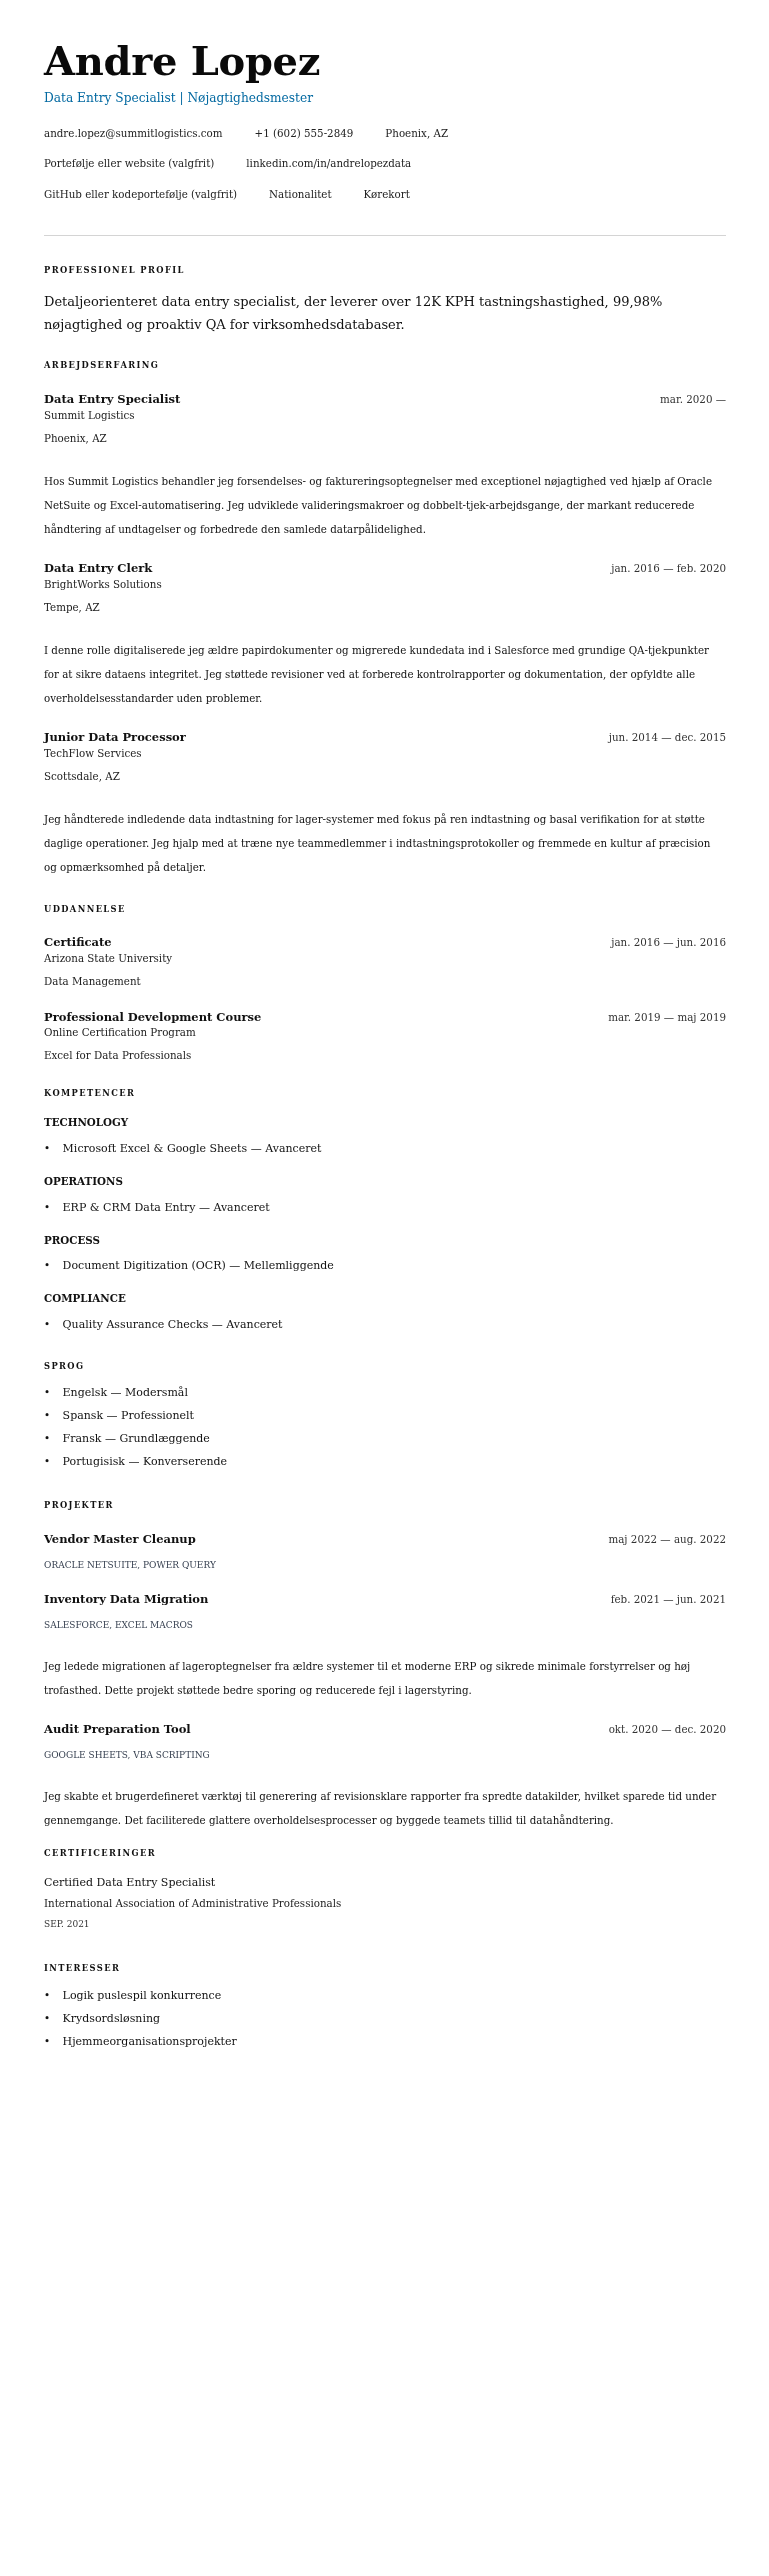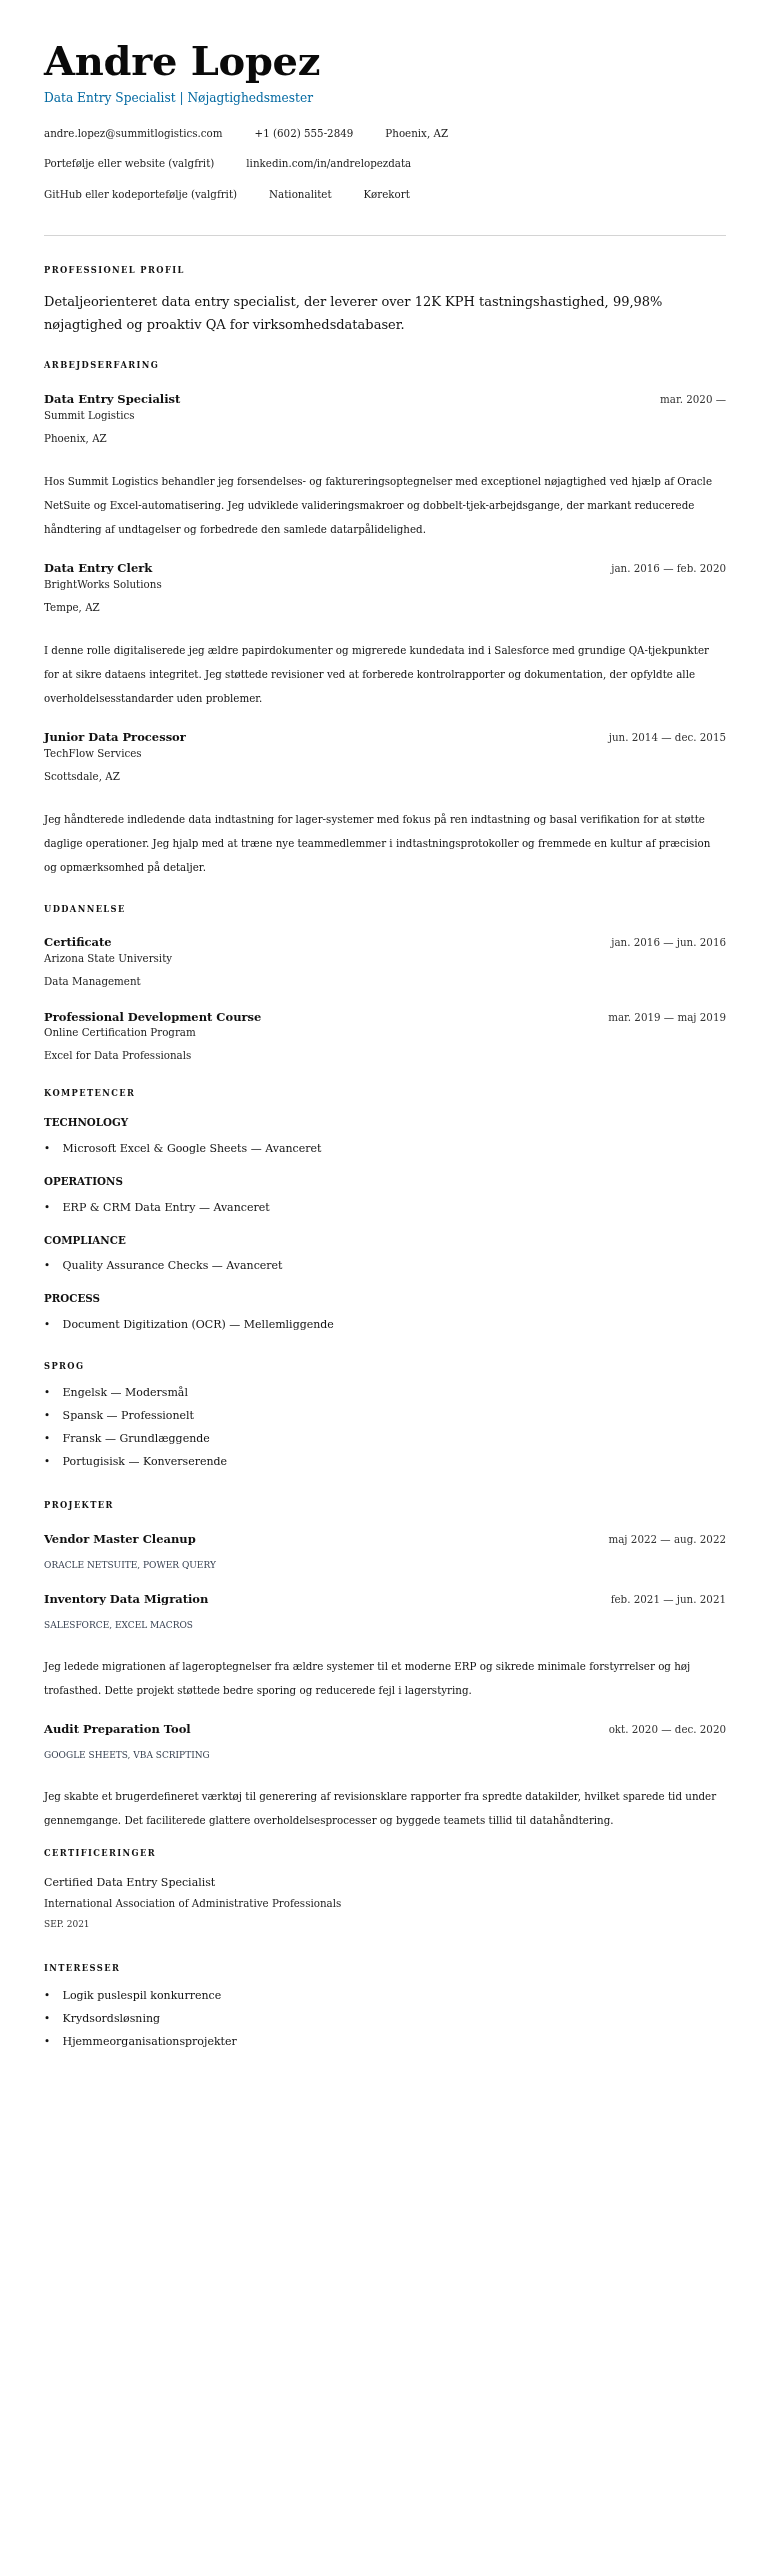--- a/index.html
+++ b/index.html
@@ -244,29 +244,29 @@
         <li>Microsoft Excel &amp; Google Sheets — Avanceret</li>
       </ul>
     </div>
     <div class="skill-group">
       <div class="skill-group-title">OPERATIONS</div>
       <ul class="bullets">
         <li>ERP &amp; CRM Data Entry — Avanceret</li>
       </ul>
     </div>
     <div class="skill-group">
+      <div class="skill-group-title">PROCESS</div>
+      <ul class="bullets">
+        <li>Document Digitization (OCR) — Mellemliggende</li>
+      </ul>
+    </div>
+    <div class="skill-group">
       <div class="skill-group-title">COMPLIANCE</div>
       <ul class="bullets">
         <li>Quality Assurance Checks — Avanceret</li>
-      </ul>
-    </div>
-    <div class="skill-group">
-      <div class="skill-group-title">PROCESS</div>
-      <ul class="bullets">
-        <li>Document Digitization (OCR) — Mellemliggende</li>
       </ul>
     </div>
   </section>
 
   <section class="section" style="margin-top:24.4px">
     <h2 class="section-heading">SPROG</h2>
     <ul class="bullets lang-list">
       <li>Engelsk — Modersmål</li>
       <li>Spansk — Professionelt</li>
       <li>Fransk — Grundlæggende</li>

